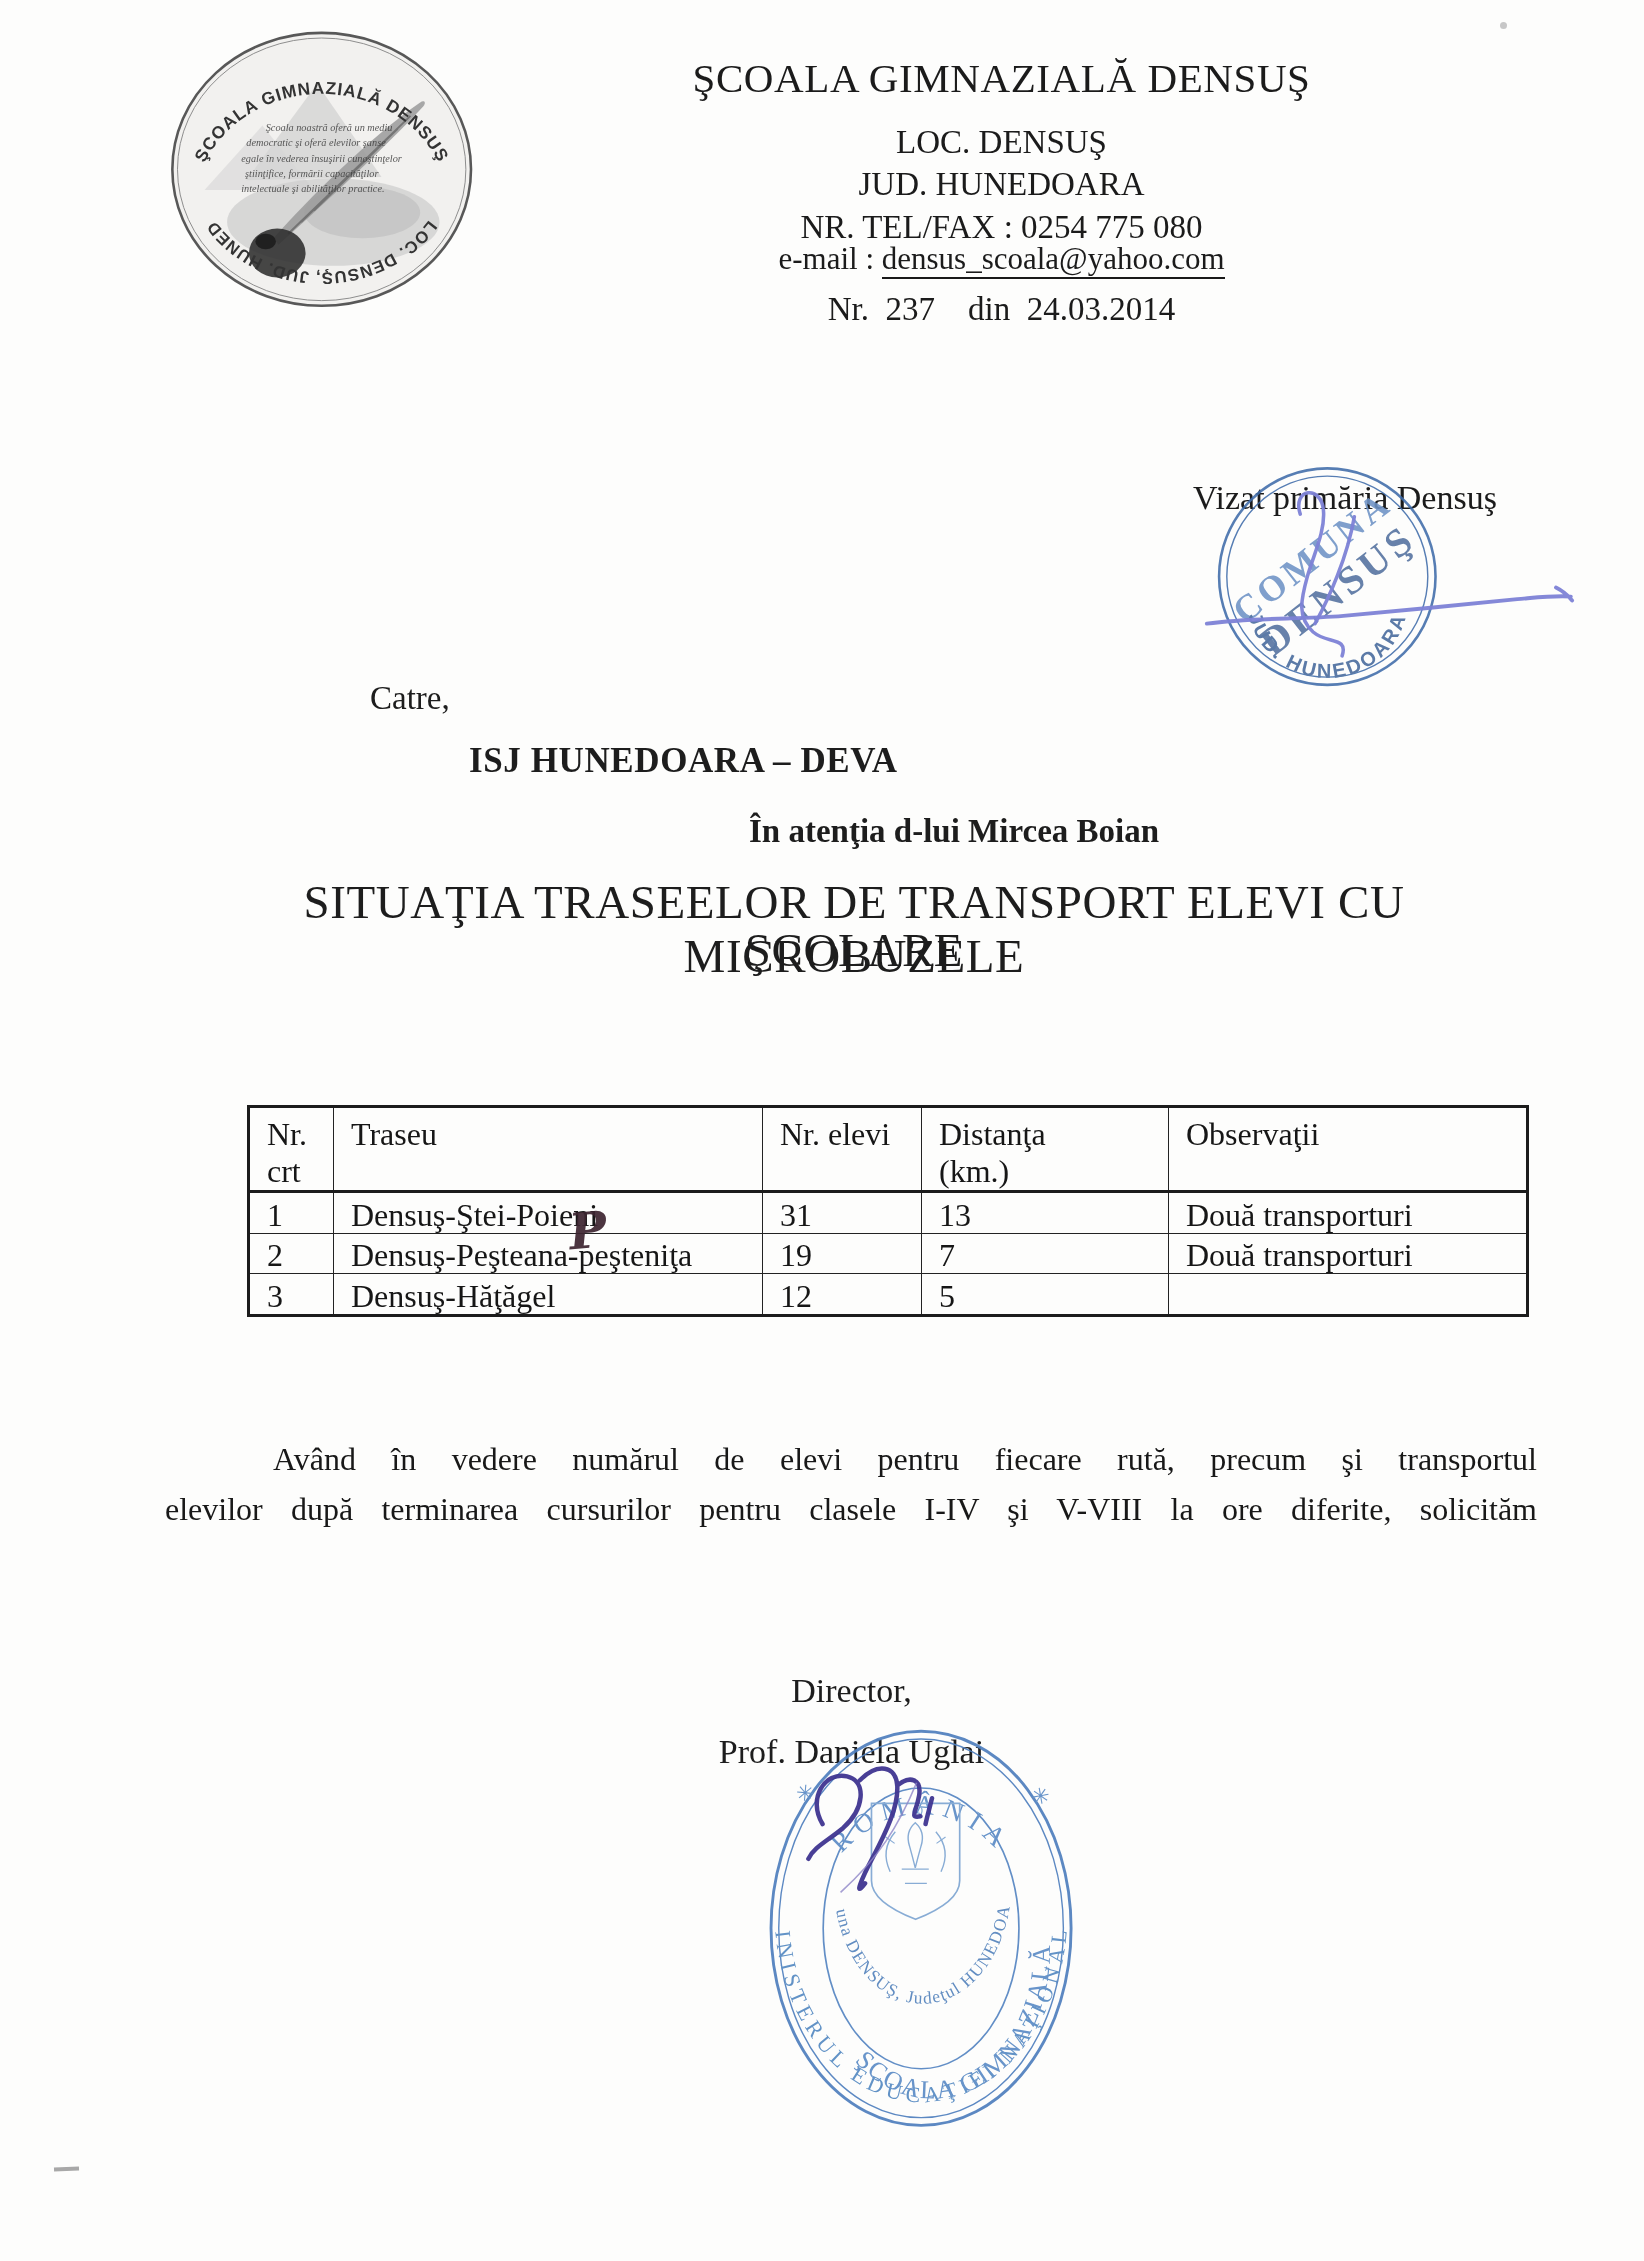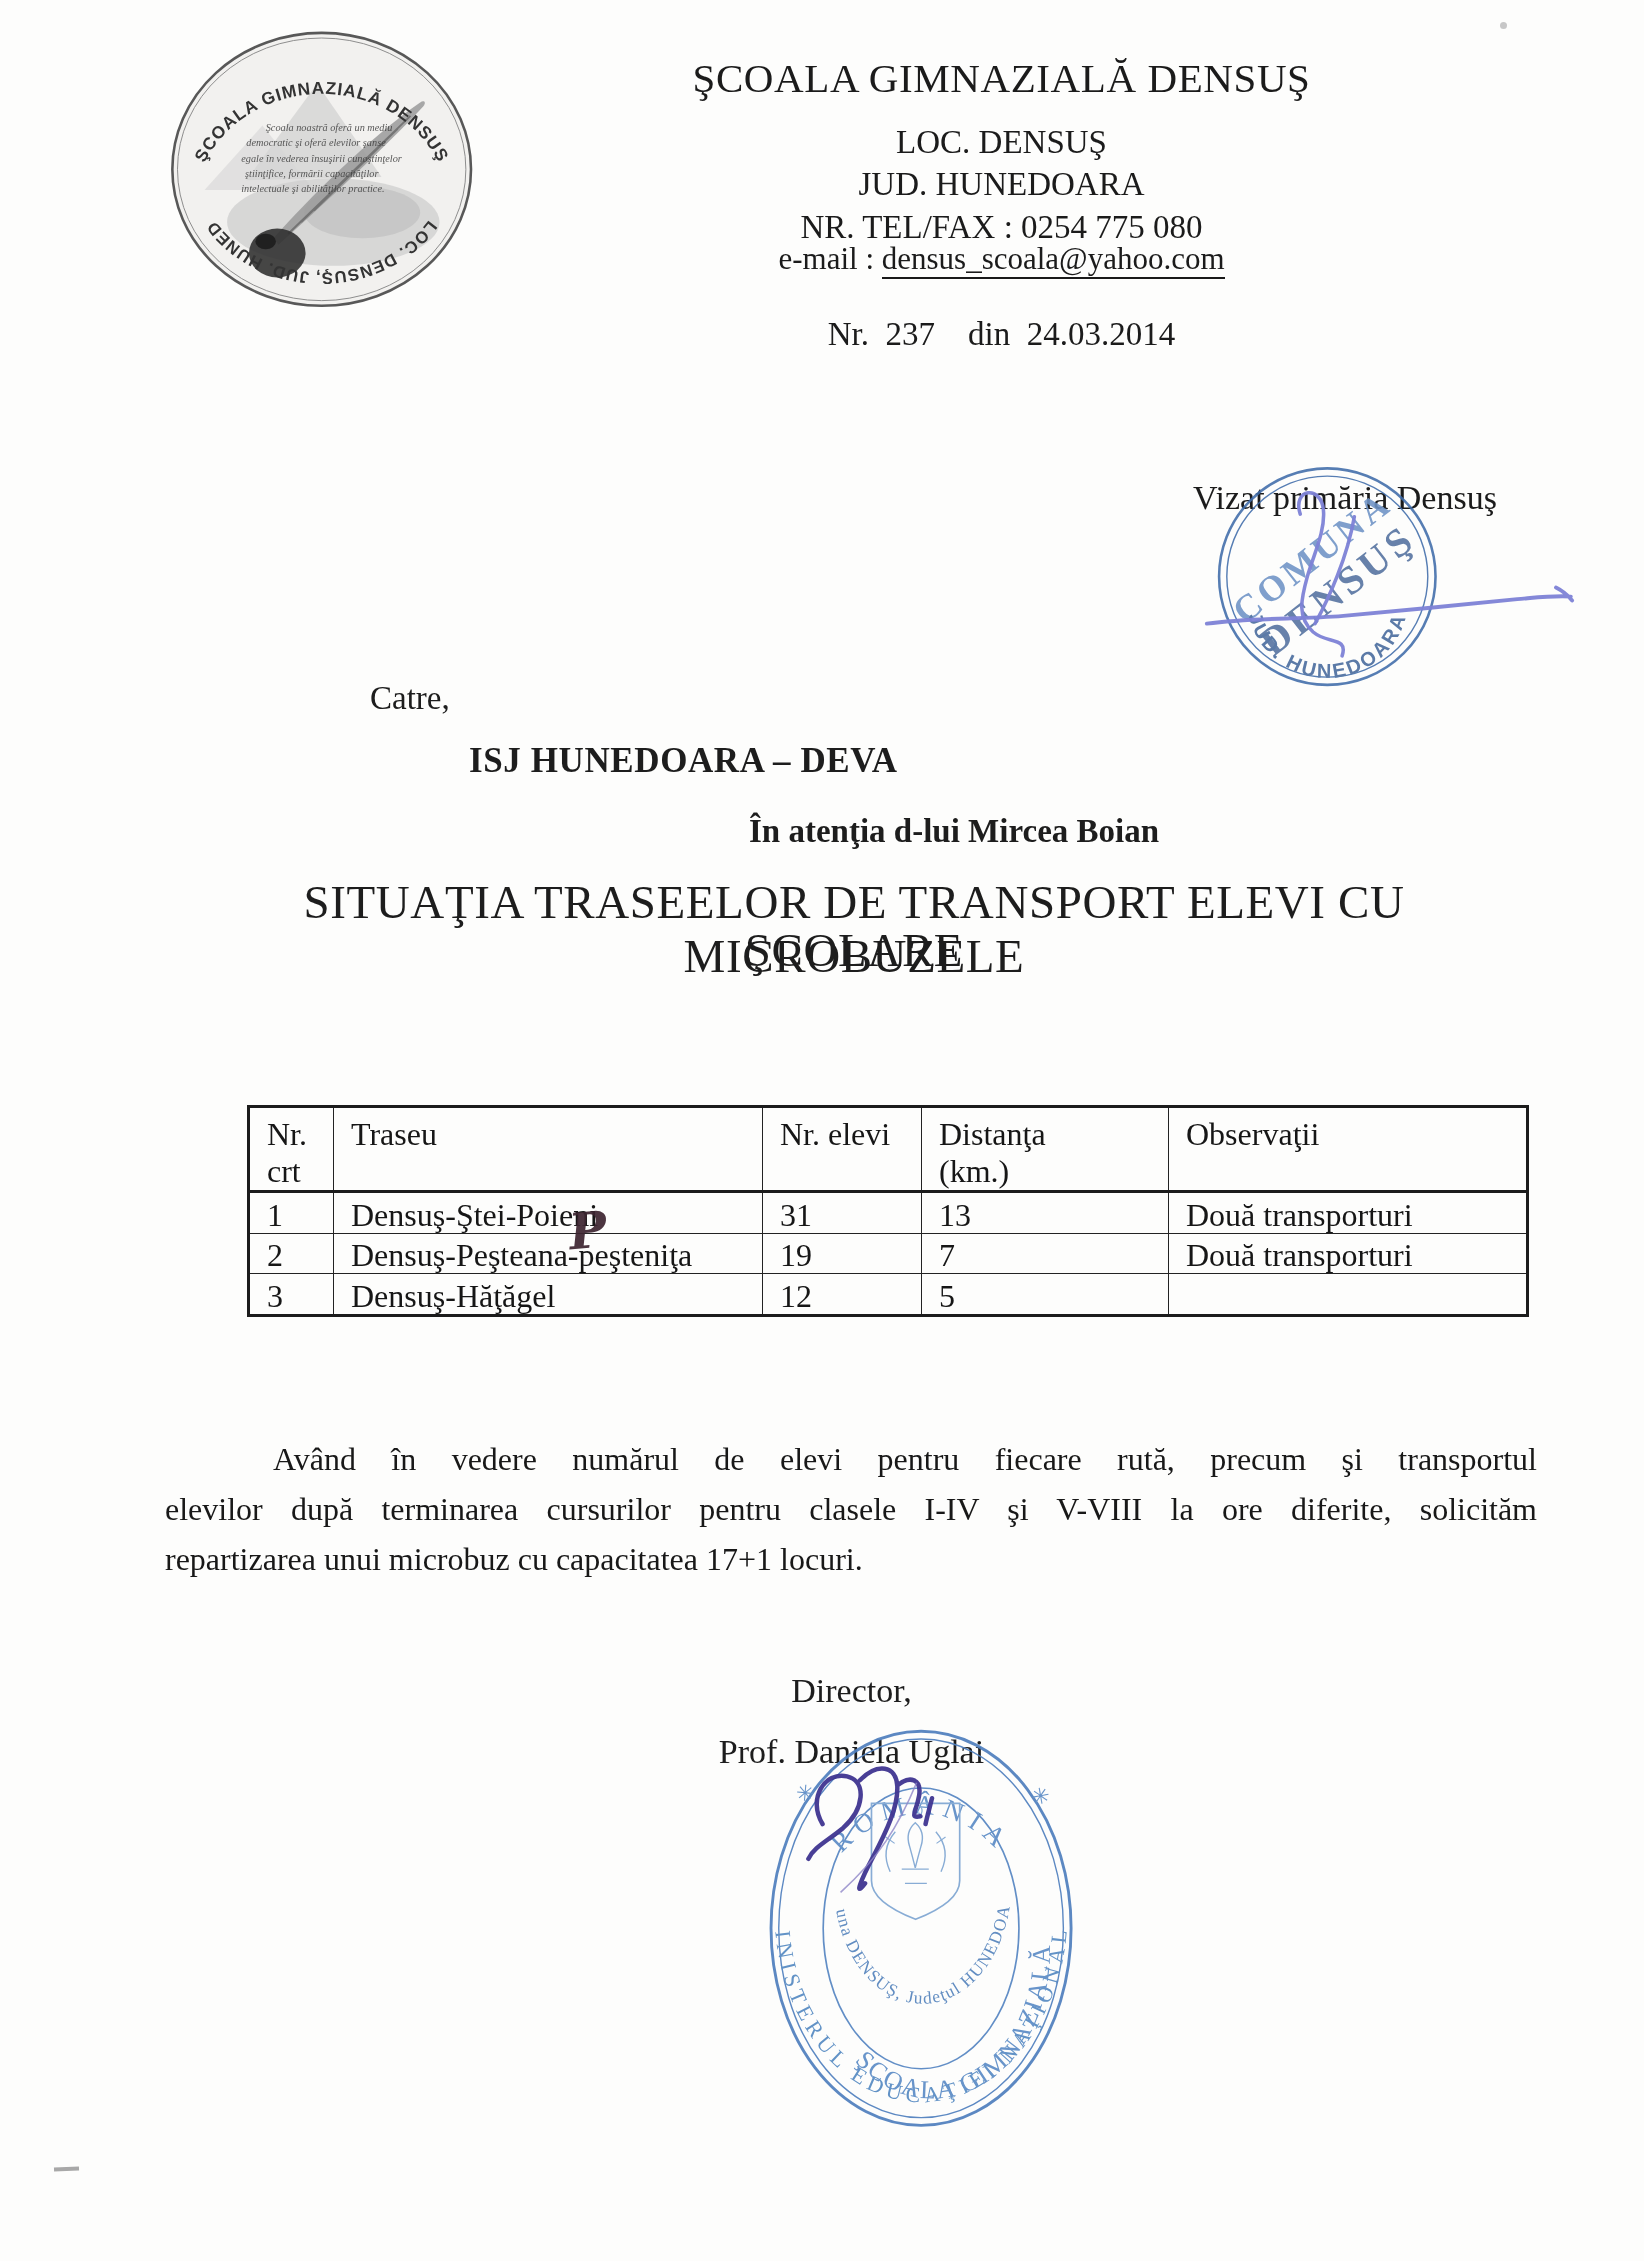--- a/index.html
+++ b/index.html
@@ -12,21 +12,21 @@
   }
   .abs{position:absolute;}
   .pre{white-space:pre;}
   
   .hdr-line{position:absolute;left:615px;width:773px;text-align:center;color:#1b1b1b;}
   .hdr-title{top:54px;font-size:41px;letter-spacing:0.6px;}
   .hdr-loc{top:124px;font-size:33px;}
   .hdr-jud{top:166px;font-size:33px;}
   .hdr-tel{top:209px;font-size:33px;}
   .hdr-mail{top:241px;font-size:31px;}
-  .hdr-nr{top:316px;font-size:33px;}
+  .hdr-nr{top:291px;font-size:33px;}
   .mail-underline{border-bottom:2.6px solid #191919;padding-bottom:1.3px;}
   
   .vizat{left:1193px;top:479px;font-size:34px;color:#1b1b1b;}
   .catre{left:370px;top:680px;font-size:33px;font-weight:normal;}
   .recipient{left:469px;top:741px;font-size:35px;font-weight:bold;letter-spacing:0.6px;}
   .attn{left:749px;top:813px;font-size:33px;font-weight:bold;}
   .subj{left:155px;width:1398px;text-align:center;font-size:47px;letter-spacing:0.6px;}
   .subj1{top:875px;}
   .subj2{top:923px;}
   
@@ -191,21 +191,20 @@
     <td></td>
   </tr>
 </tbody>
   </table>
 
 <div class="abs hand-p">P</div>
 
 <div class="abs para">
   <div class="para-line jst indent">Având în vedere numărul de elevi pentru fiecare rută, precum şi transportul</div>
   <div class="para-line jst">elevilor după terminarea cursurilor pentru clasele I-IV şi V-VIII la ore diferite, solicităm</div>
-  <div class="para-line">repartizarea unui microbuz cu capacitatea 17+1 locuri.</div>
 </div>
 
 <div class="abs director">Director,</div>
 <div class="abs prof">Prof. Daniela Uglai</div>
 
 <svg style="left:763px;top:1721px;" width="329" height="425" viewBox="0 0 510 660">
   <defs>
     <path id="p-s2-rom" d="M 88 258 A 188 252 0 0 1 402 258"></path>
     <path id="p-s2-ring" d="M 18 320 A 228 300 0 0 0 472 320"></path>
     <path id="p-s2-school" d="M 98 455 A 180 225 0 0 0 428 262"></path>

